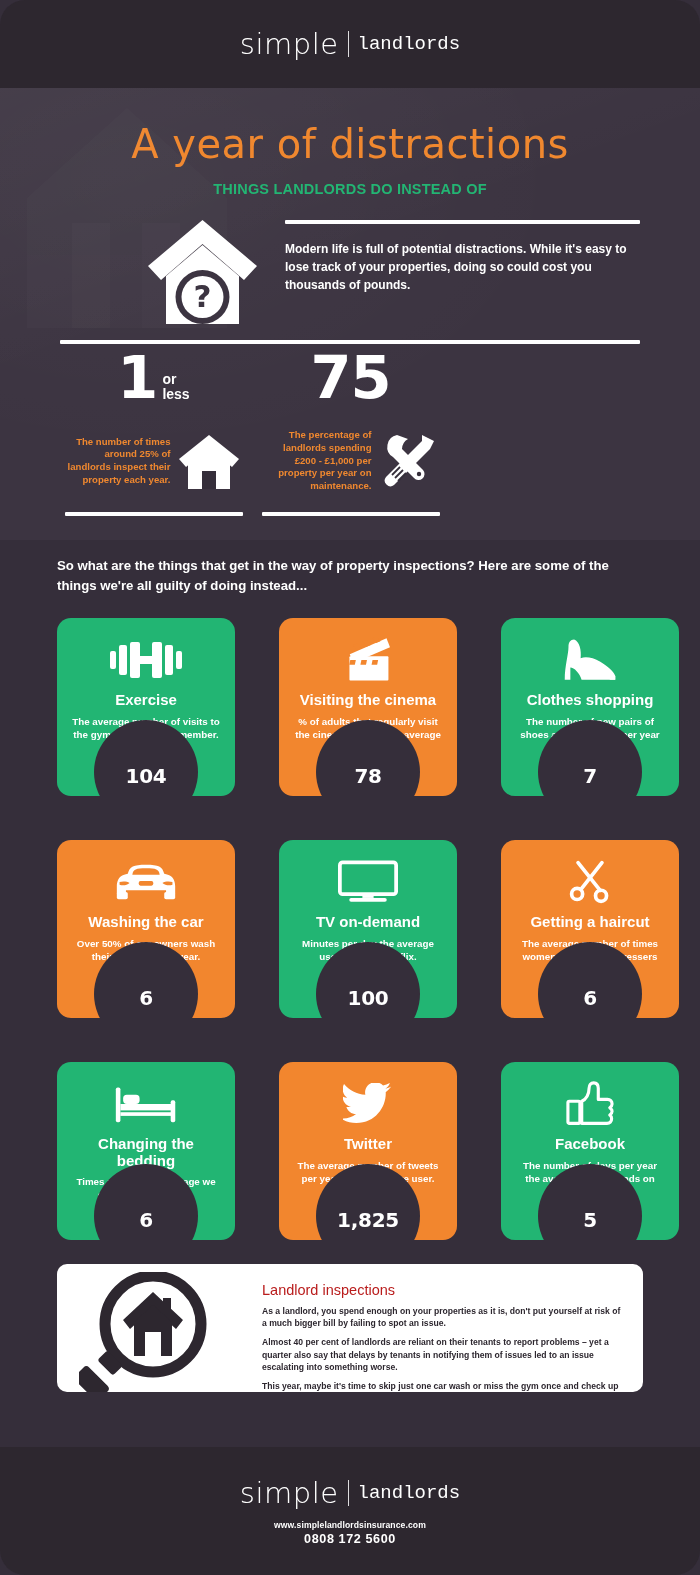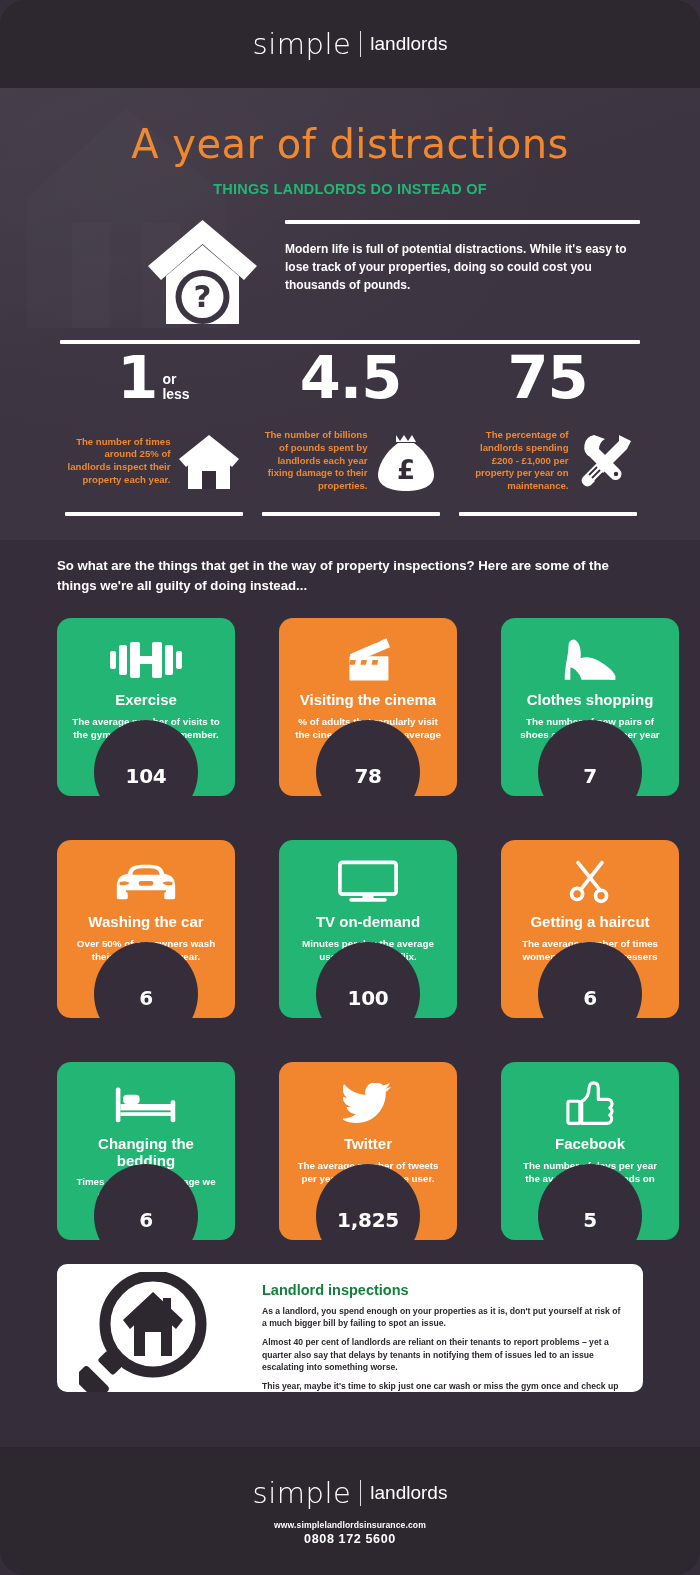--- a/index.html
+++ b/index.html
@@ -46,21 +46,21 @@
     width: 1px;
     height: 26px;
     background: #ffffff;
     margin: 0 9px;
     opacity: .85;
   }
   .logo-land {
     font-size: 19px;
     font-weight: 300;
     color: #ffffff;
-    font-family: Liberation Sans, sans-serif;
+    font-family: Liberation Mono, monospace;
   }
 
   
   .hero {
     position: relative;
     padding-top: 35px;
     background:
       linear-gradient(160deg, rgba(255,255,255,0.035) 0%, rgba(255,255,255,0) 42%),
       radial-gradient(ellipse at 20% 20%, rgba(255,255,255,0.028), rgba(255,255,255,0) 55%),
       #3c3441;
@@ -280,23 +280,23 @@
     position: absolute;
     left: 22px; top: 8px;
     width: 128px; height: 120px;
   }
   .panel-body {
     position: absolute;
     left: 205px; top: 18px;
     width: 362px;
   }
   .panel-title {
-    color: #15803d;
+    color: #b91c1c;
     font-size: 14.5px;
-    font-weight: bold;
+    font-weight: normal;
     margin-bottom: 7px;
   }
   .panel-p {
     color: #2d272f;
     font-size: 8.6px;
     font-weight: bold;
     line-height: 1.42;
     margin-bottom: 7px;
   }
 
@@ -395,36 +395,20 @@
           <svg viewBox="0 0 64 64" width="64" height="64">
             <path d="M32 6 L62 30 L55 38 L32 19 L9 38 L2 30 Z" fill="#ffffff"></path>
             <path d="M11 33 L32 16 L53 33 L53 60 L11 60 Z" fill="#ffffff"></path>
             <rect x="25" y="42" width="14" height="18" fill="#352e3a"></rect>
           </svg>
         </div>
       </div>
       <div class="stat-rule"></div>
     </div>
 
-    <div class="stat">
-      <div class="stat-num-row">
-        <span class="stat-num">4.5</span>
-      </div>
-      <div class="stat-body">
-        <div class="stat-desc">The number of billions of pounds spent by landlords each year fixing damage to their properties.</div>
-        <div class="stat-icon">
-          <svg viewBox="0 0 64 64" width="64" height="64">
-            <path d="M22 6 L26 12 L30 6 L34 12 L38 6 L42 13 L22 13 Z" fill="#ffffff"></path>
-            <path d="M24 14 C10 24 4 38 4 46 C4 57 16 62 32 62 C48 62 60 57 60 46 C60 38 54 24 40 14 Z" fill="#ffffff"></path>
-            <text x="32" y="50" font-size="26" font-weight="bold" fill="#352e3a" text-anchor="middle" font-family="DejaVu Sans, sans-serif">£</text>
-          </svg>
-        </div>
-      </div>
-      <div class="stat-rule"></div>
-    </div>
 
     <div class="stat">
       <div class="stat-num-row">
         <span class="stat-num">75</span>
       </div>
       <div class="stat-body">
         <div class="stat-desc c3">The percentage of landlords spending £200 - £1,000 per property per year on maintenance.</div>
         <div class="stat-icon">
           <svg viewBox="0 0 64 64" width="64" height="64">
             <g fill="#ffffff">

